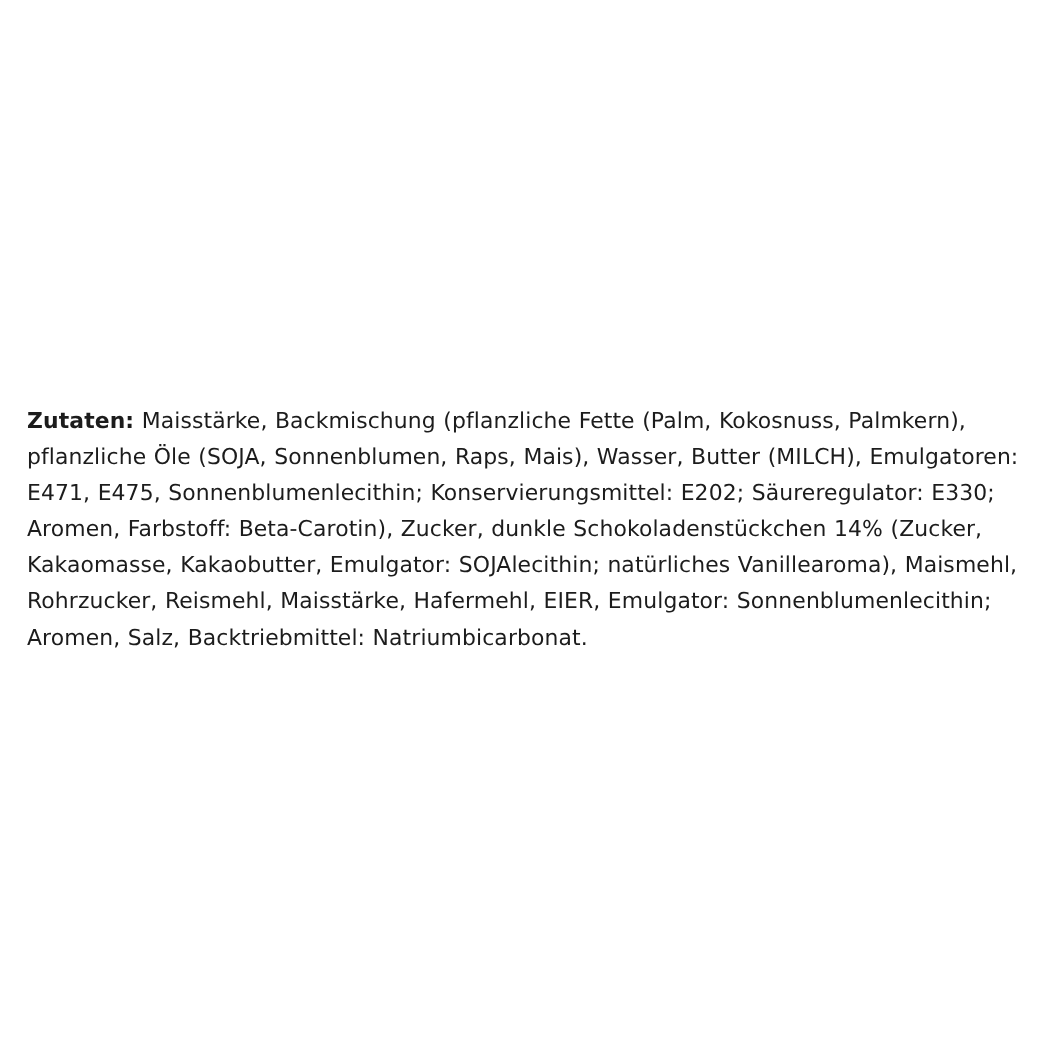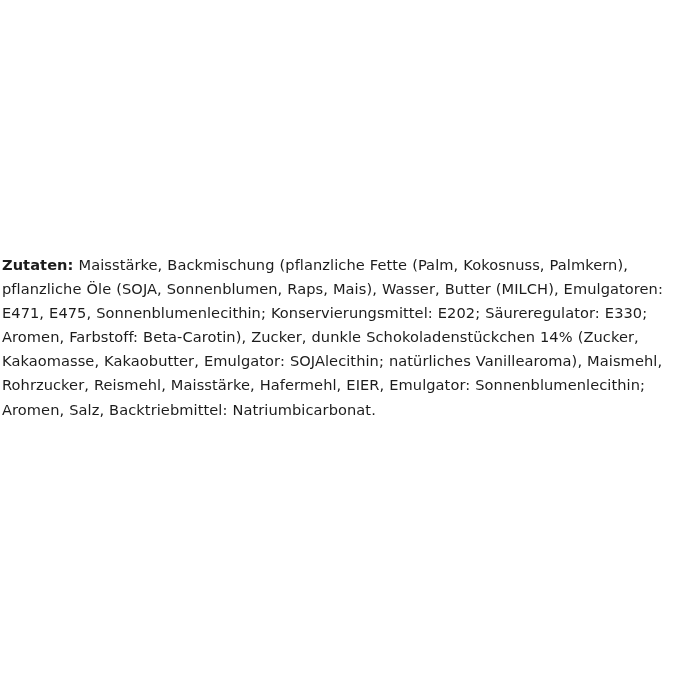--- a/index.html
+++ b/index.html
@@ -21,21 +21,21 @@
   }
   .ingredients-block {
     position: absolute;
     left: 0px;
     top: 253px;
     width: 700px;
     padding: 0 2px;
     box-sizing: border-box;
   }
   .ingredients-text {
-    margin: 0;
+    margin: 16px;
     color: #1c1c1c;
     font-size: 14.6px;
     line-height: 24.1px;
     text-align: left;
     letter-spacing: 0.005em;
     word-spacing: 0.02em;
     white-space: pre-wrap;
   }
   .label-bold {
     font-weight: bold;

